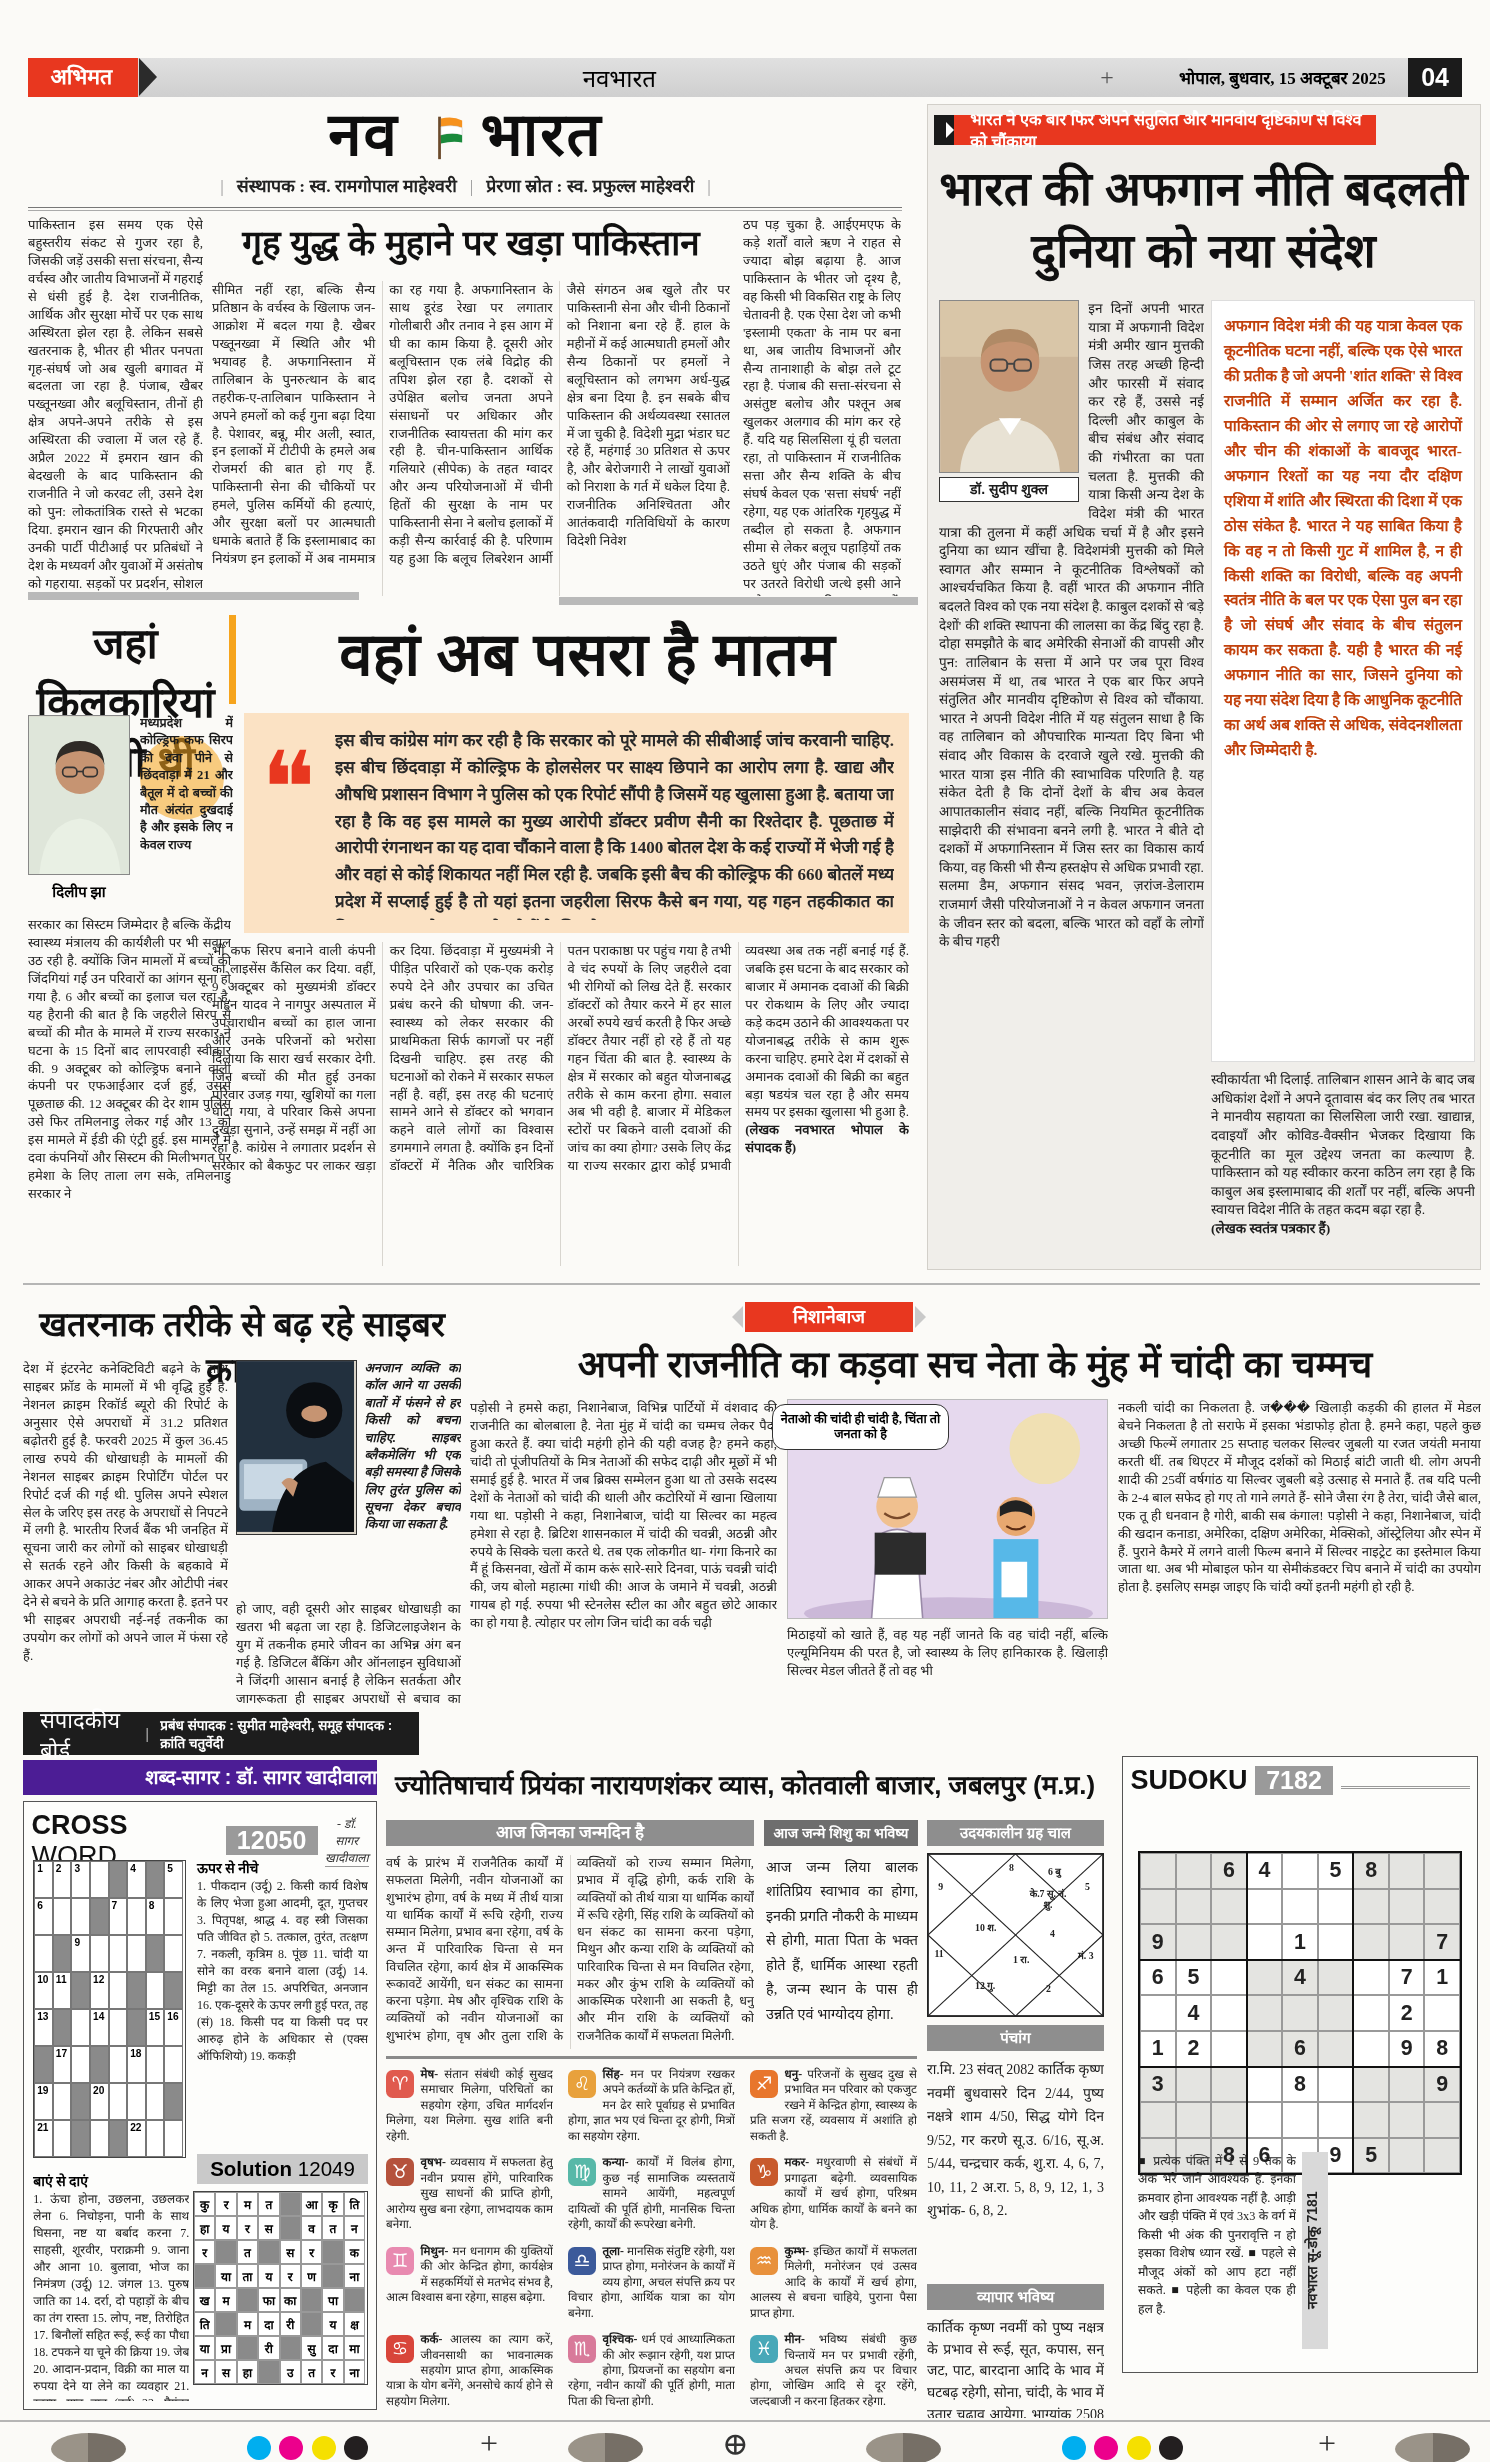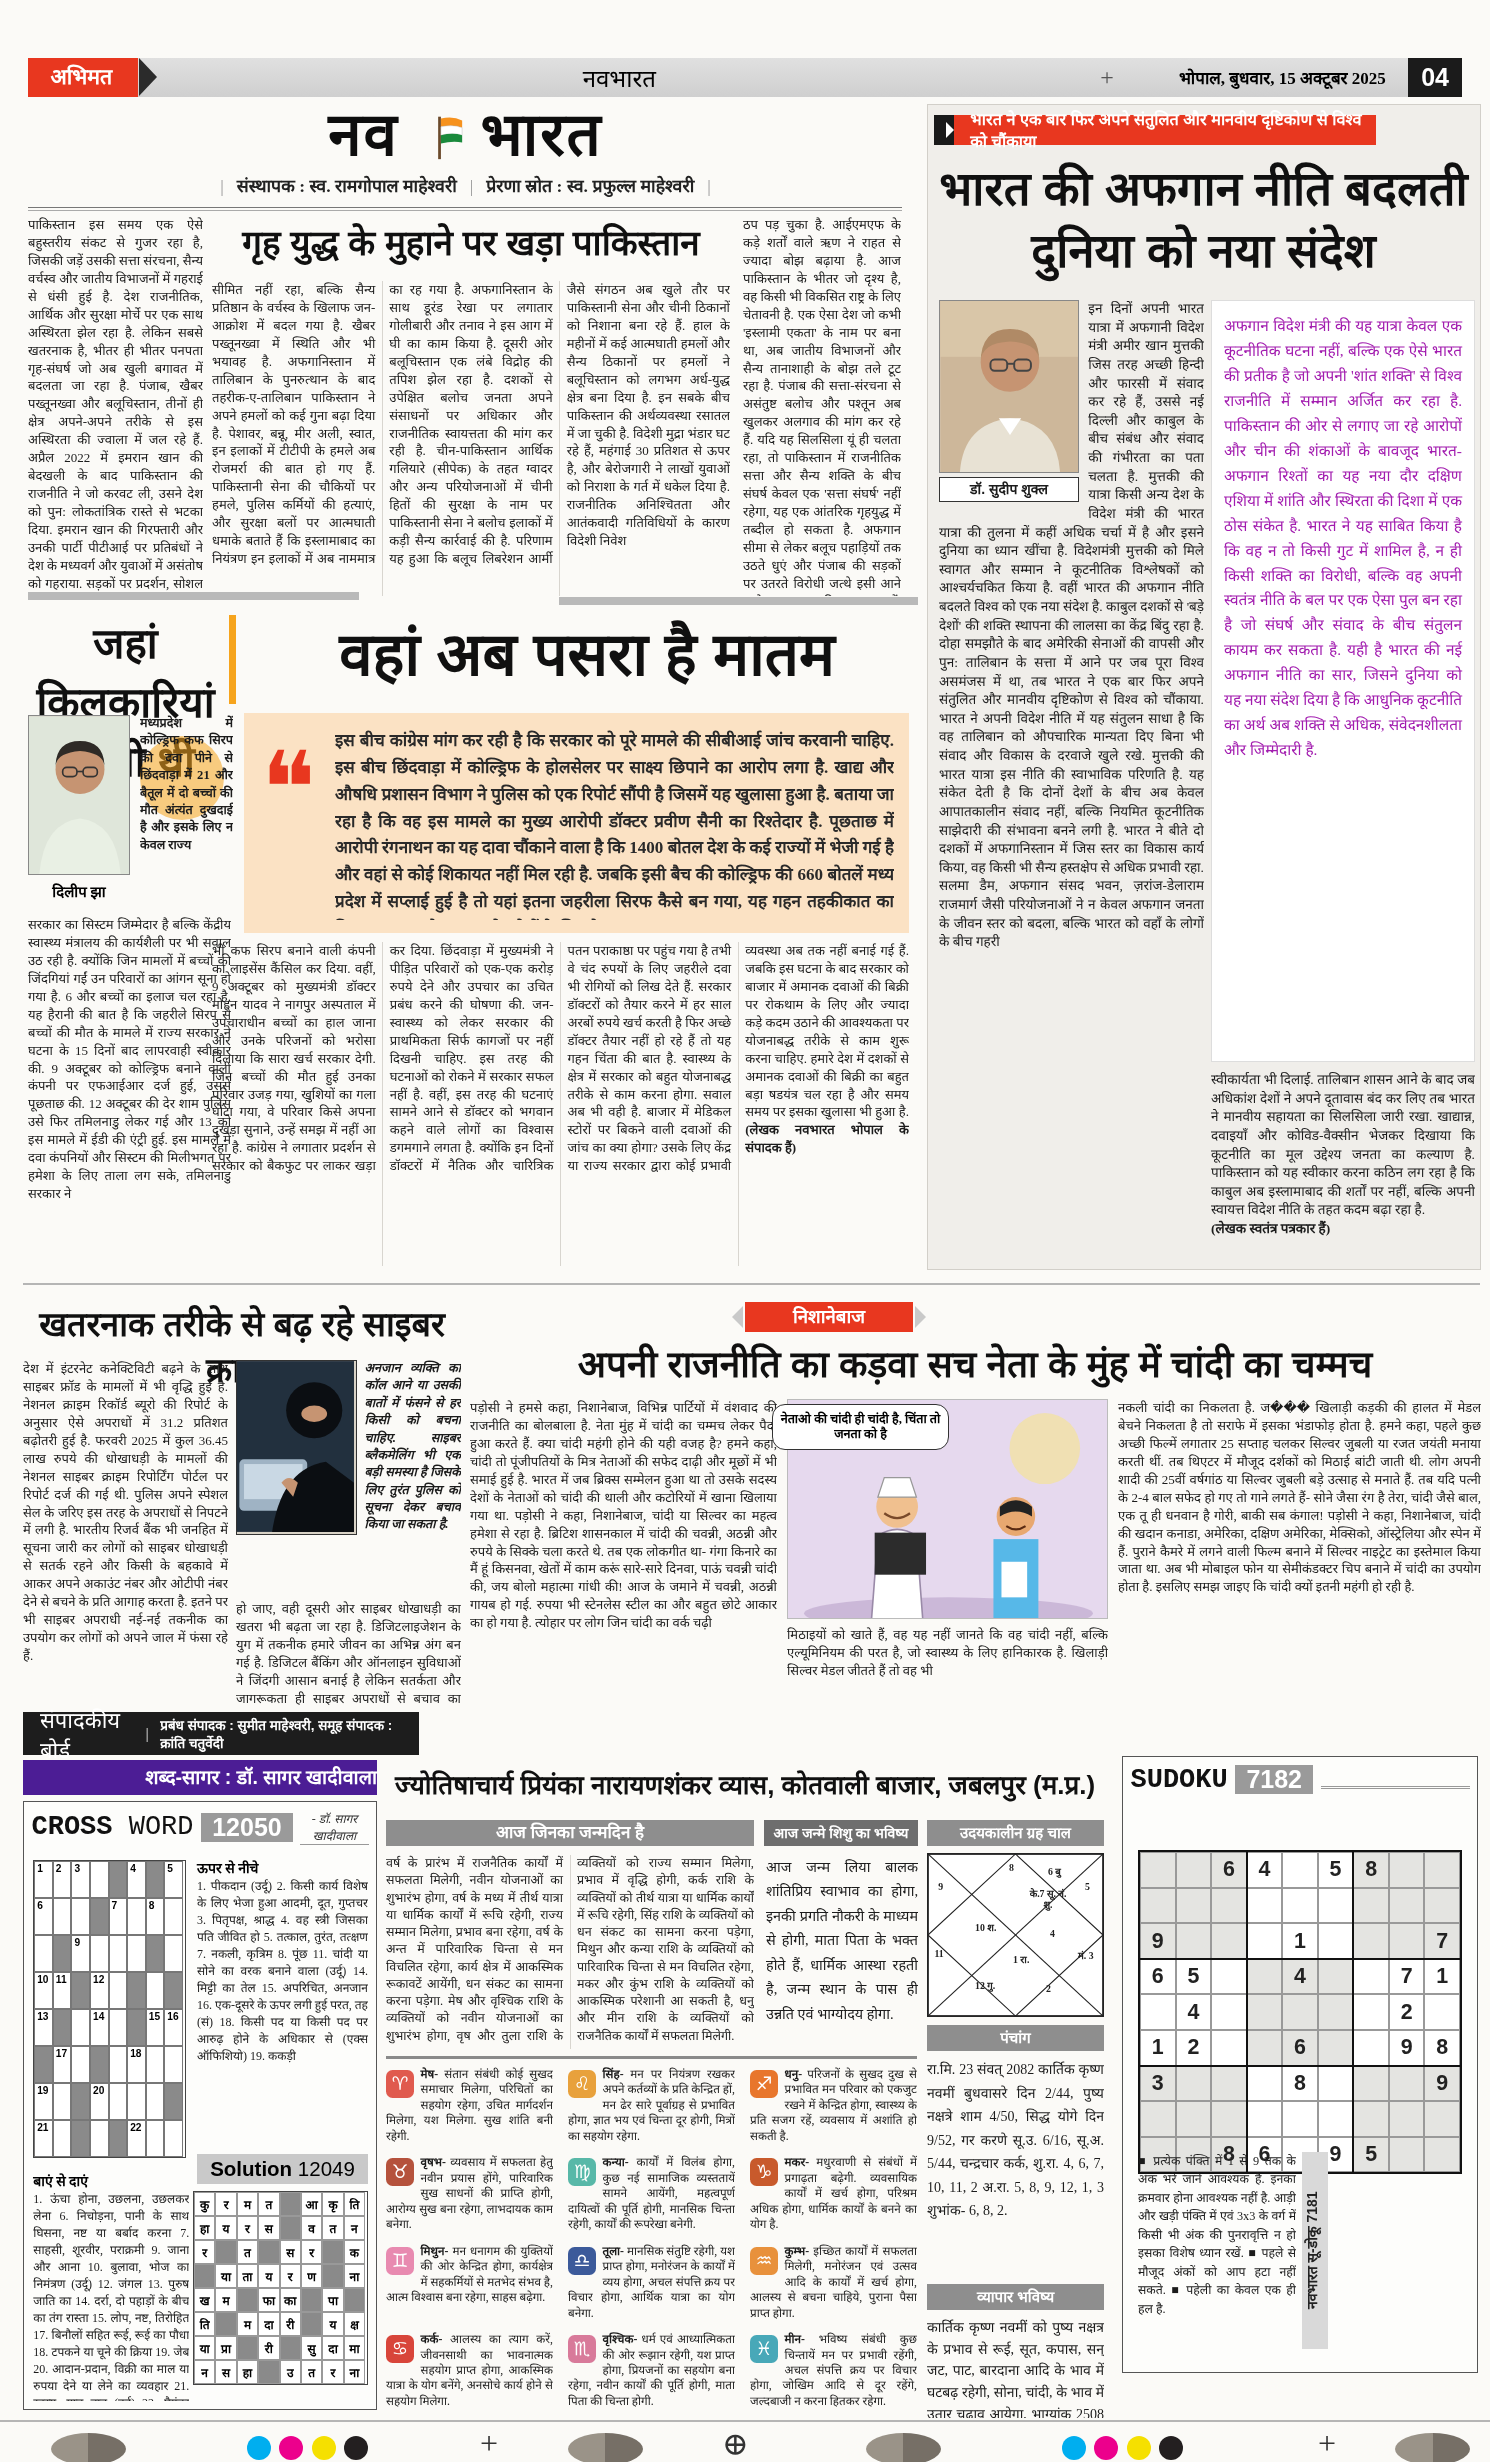--- a/index.html
+++ b/index.html
@@ -22,41 +22,41 @@
   .founders .pipe{color:#999;font-weight:normal;padding:0 13px}
   .mast-rule{left:28px;top:207px;width:874px;height:3.7px;border-top:1.9px solid #777;border-bottom:0.9px solid #aaa}
   
   .gbar{background:#b9b9b9;height:8.4px}
   .hline{background:#b5b5b5;height:1.9px}
   
   .panel{background:#f0eeea;border:0.9px solid #d2cfc9}
   .kicker{display:flex;align-items:center;background:#e8371f;color:#fff;font-weight:bold;font-size:16.3px;font-family:"Liberation Sans",sans-serif}
   .kicker .blk{width:22.4px;height:30px;background:#1a1a1a;margin-right:3.7px;position:relative}
   .kicker .blk:after{content:"";position:absolute;right:-8.4px;top:6.5px;border:8.4px solid transparent;border-left-color:#fff}
-  .quote-panel{background:#fff;border:0.9px solid #ddd;padding:13px 12px;font-size:15.4px;line-height:1.62;text-align:justify;font-weight:normal;color:#a21caf;overflow:hidden}
+  .quote-panel{background:#fff;border:0.9px solid #ddd;padding:13px 12px;font-size:15.4px;line-height:1.62;text-align:justify;font-weight:bold;color:#c2410c;overflow:hidden}
   .name-box{border:1.9px solid #333;background:#fff;text-align:center;font-weight:bold;font-size:14px;padding:1.9px 3.7px;font-family:"Liberation Sans",sans-serif}
   .photo-frame{border:0.9px solid #888;background:#d8d2c6;overflow:hidden}
   
   .peach{background:#fbe2c4}
   .qmark{color:#e8371f;font-size:102px;line-height:0.8;font-family:"DejaVu Serif",serif}
   .peach-text{font-size:17px;line-height:1.58;font-weight:bold;color:#2a2a2a;text-align:justify;overflow:hidden}
   
   .edboard{background:#1d1d1d;color:#fff;display:flex;align-items:center;padding:0 17px;font-family:"Liberation Sans",sans-serif}
   
   .nish-tab{background:#e8371f;color:#fff;font-weight:bold;font-size:18.6px;text-align:center;line-height:30px;font-family:"Liberation Sans",sans-serif;position:relative}
   .nish-tab:before,.nish-tab:after{content:"";position:absolute;top:3.7px;border:11.2px solid transparent}
   .nish-tab:before{left:-24px;border-right-color:#c9c9c9}
   .nish-tab:after{right:-24px;border-left-color:#c9c9c9}
   .bubble{background:#fff;border:1.4px solid #333;border-radius:13px;font-weight:bold;font-size:12.6px;text-align:center;padding:6.5px 7.5px;line-height:1.25}
   
   .blackbar{background:#4c1d95;color:#fff;font-weight:bold;text-align:right;font-family:"Liberation Sans",sans-serif}
   
   .xw-box{border:1.9px solid #555;background:#fdfdfb}
   .xw-head{display:flex;align-items:center;gap:7.5px;padding:7.5px 7.5px 3.7px 7.5px}
-  .xw-title{font-family:Liberation Mono, monospace;font-size:27px;color:#111}
+  .xw-title{font-family:Liberation Sans, sans-serif;font-size:27px;color:#111}
   .xw-num{background:#9a9a9a;color:#fff;font-weight:bold;font-size:25px;padding:0 11.2px;font-family:"Liberation Sans",sans-serif}
   .xw-by{font-style:italic;font-size:12px;color:#333;border-bottom:0.9px solid #999;flex:1;text-align:center}
   .xw-grid{display:grid;grid-template-columns:repeat(8,18.6px);grid-auto-rows:37px;border:1.9px solid #444;width:153px}
   .xw-cell{border:0.9px solid #777;background:#fff;position:relative}
   .xw-b{background:#8a8a8a}
   .xw-n{position:absolute;top:0.9px;left:1.9px;font-size:10.2px;font-weight:bold;font-family:"Liberation Sans",sans-serif}
   .clues{font-size:12px;line-height:1.42;text-align:justify;overflow:hidden;color:#1b1b1b}
   .sol-label{background:#c9c9c9;text-align:center;font-weight:bold;font-size:20.5px;font-family:"Liberation Sans",sans-serif;padding:2.8px 0}
   .xs-grid{display:grid;grid-template-columns:repeat(8,21.4px);grid-auto-rows:24px;border:1.9px solid #444;width:175px;background:#fff}
   .xs-cell{border:0.9px solid #999;font-size:12px;font-weight:bold;display:flex;align-items:center;justify-content:center}

